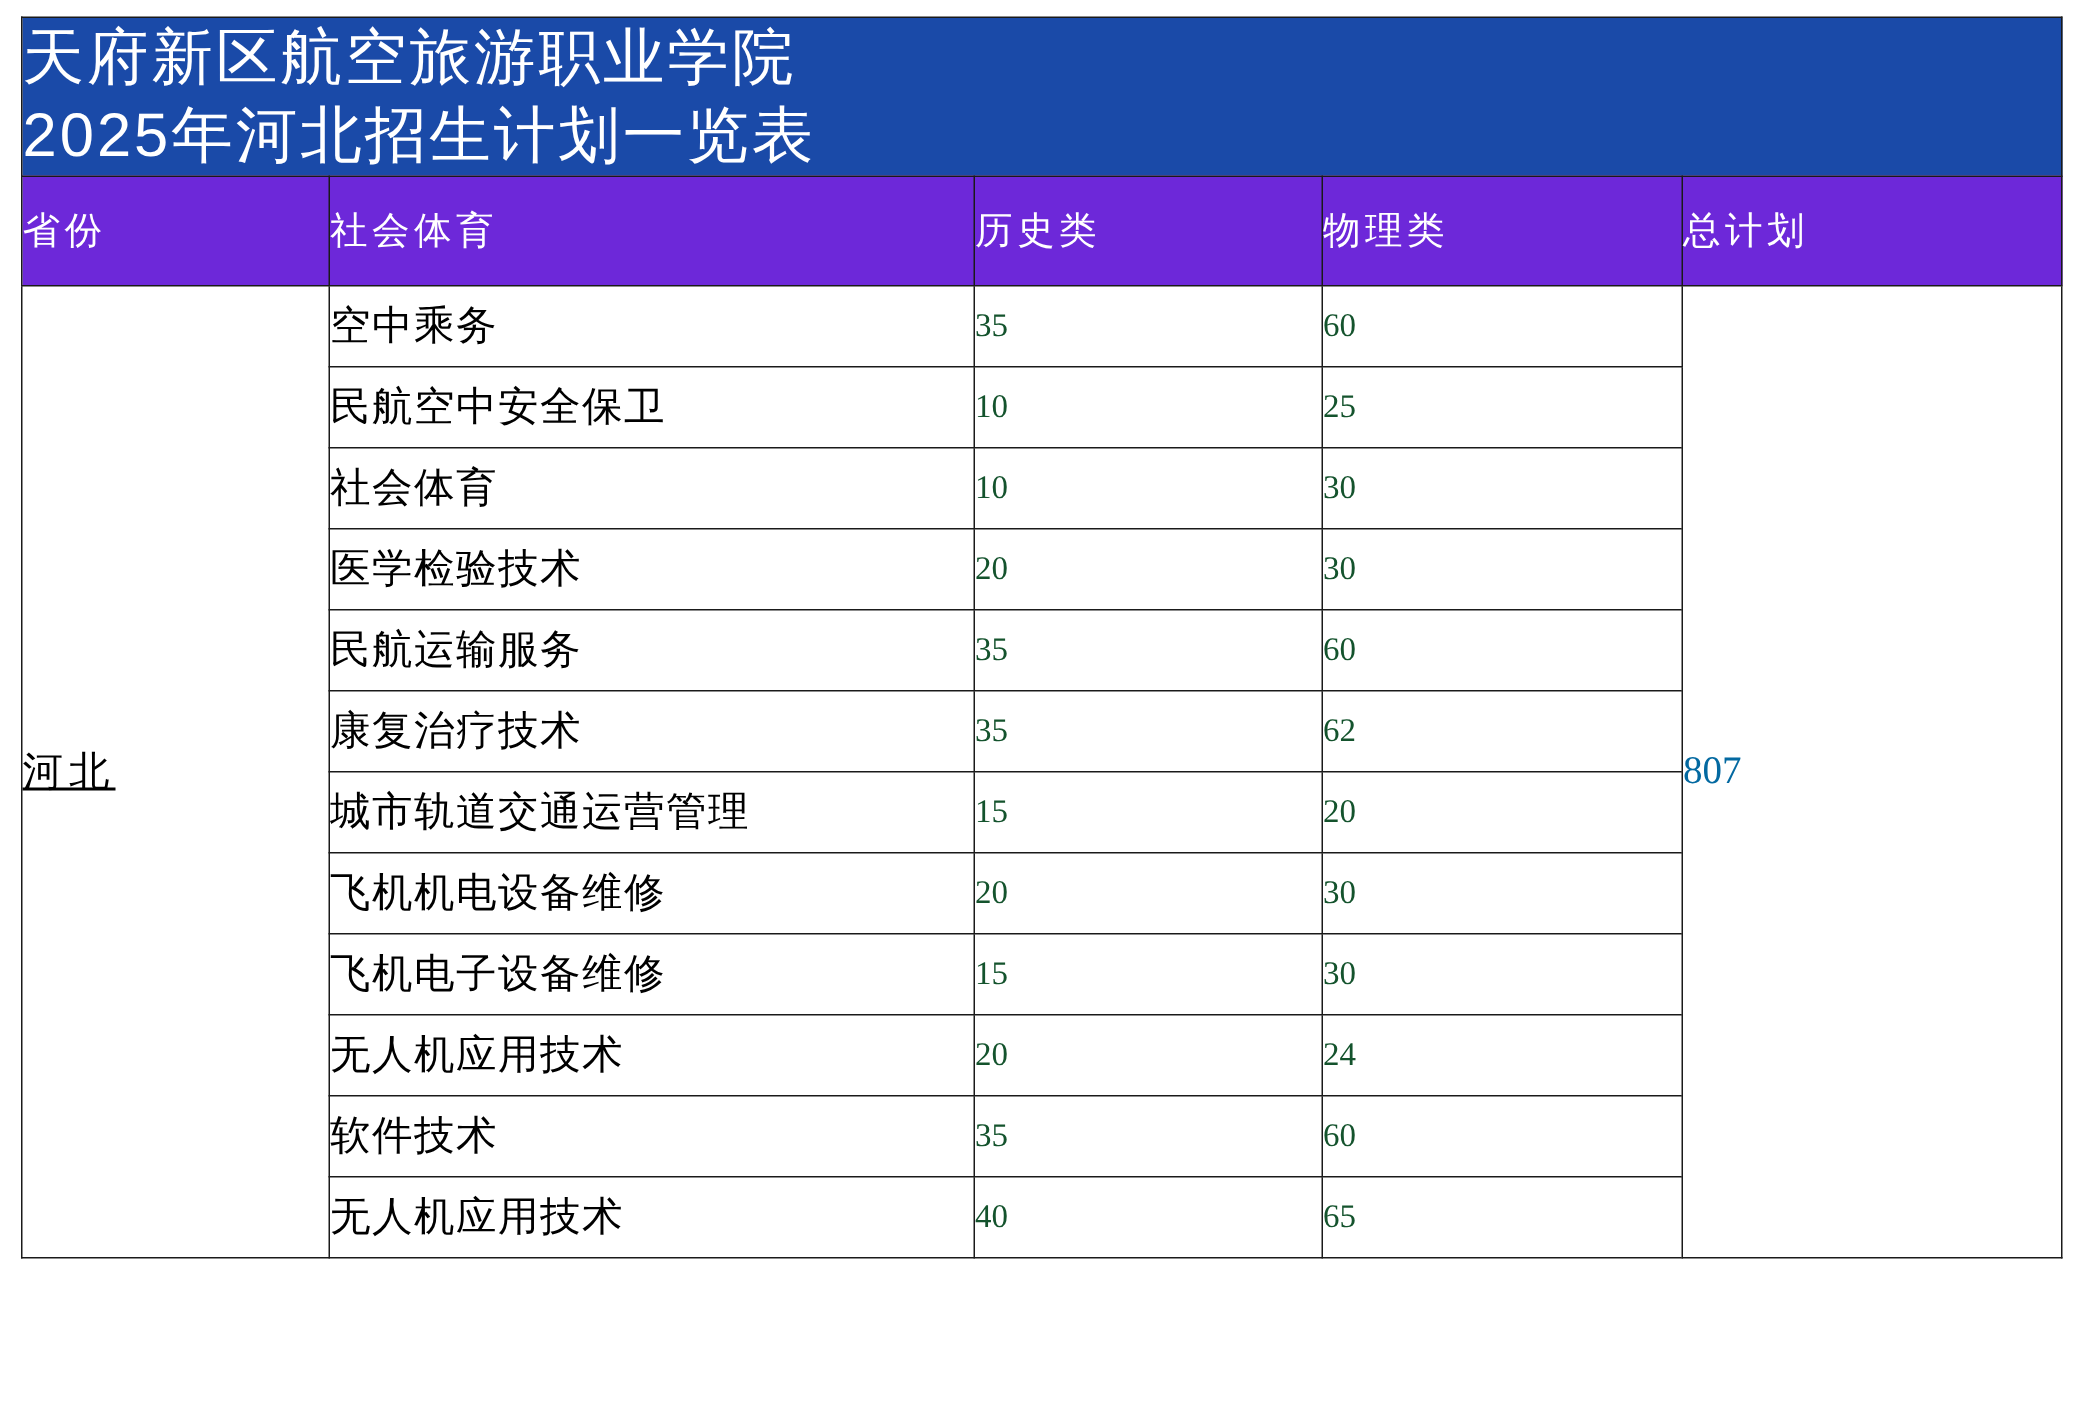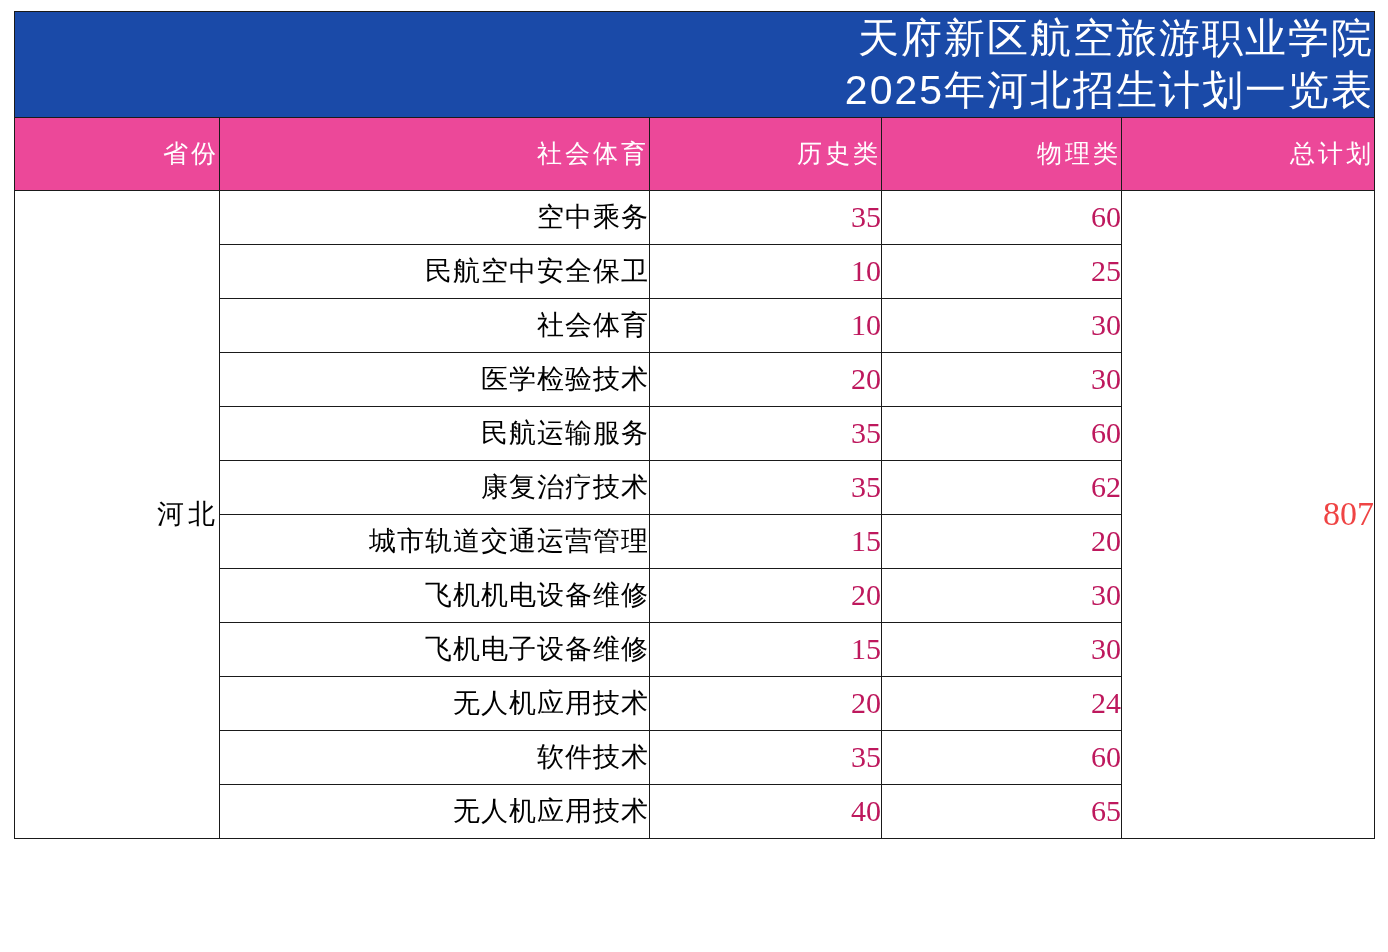--- a/index.html
+++ b/index.html
@@ -21,65 +21,66 @@
   }
   table.plan {
     border-collapse: collapse;
     table-layout: fixed;
     width: 1360px;
     margin: 11px 14px 0 14px;
   }
   table.plan td, table.plan th {
     border: 1px solid #1a1a1a;
     padding: 0;
-    text-align: right;
+    text-align: left;
     vertical-align: middle;
     font-weight: normal;
   }
   .title-cell {
     background: #1a4aa8;
     color: #ffffff;
     font-size: 41px;
     font-weight: bold;
     line-height: 1.28;
     letter-spacing: 2px;
     padding: 14px 0 18px 0;
     font-family: "Liberation Sans", "DejaVu Sans", sans-serif;
   }
   .title-line {
     display: block;
     white-space: nowrap;
   }
   .head-cell {
-    background: #ec4899;
+    background: #6d28d9;
     color: #ffffff;
     font-size: 25px;
     font-weight: bold;
     letter-spacing: 3px;
     height: 72px;
     font-family: "Liberation Sans", "DejaVu Sans", sans-serif;
   }
   .province-cell {
     font-size: 27px;
     letter-spacing: 4px;
     color: #000000;
+    text-decoration: underline;
   }
   .total-cell {
-    font-size: 34px;
-    color: #ef4444;
+    font-size: 26px;
+    color: #0369a1;
   }
   .major-cell {
     font-size: 27px;
     letter-spacing: 1px;
     color: #000000;
     height: 53px;
   }
   .num-cell {
-    font-size: 30px;
-    color: #be185d;
+    font-size: 22px;
+    color: #14532d;
   }
   col.c-province { width: 205px; }
   col.c-major    { width: 430px; }
   col.c-history  { width: 232px; }
   col.c-physics  { width: 240px; }
   col.c-total    { width: 253px; }
 </style>
 </head>
 <body>
 

